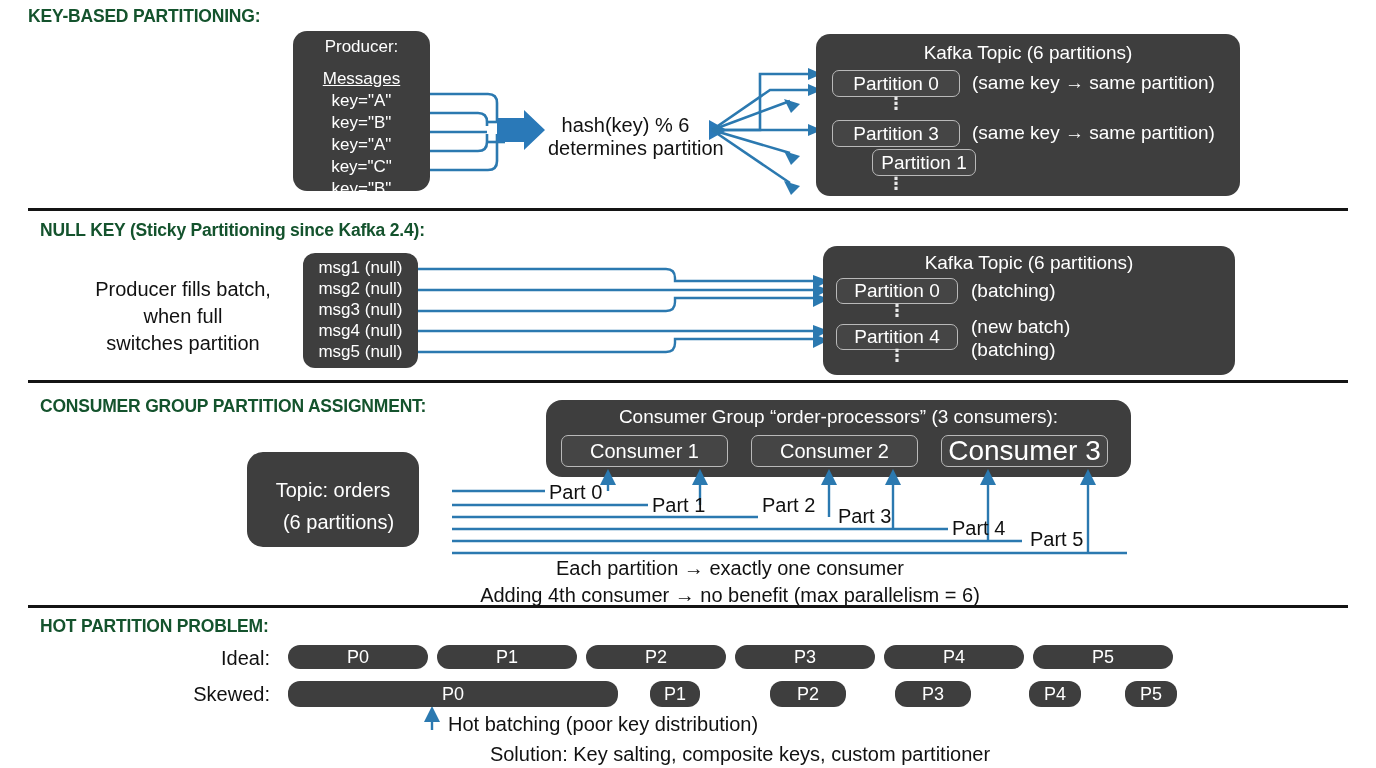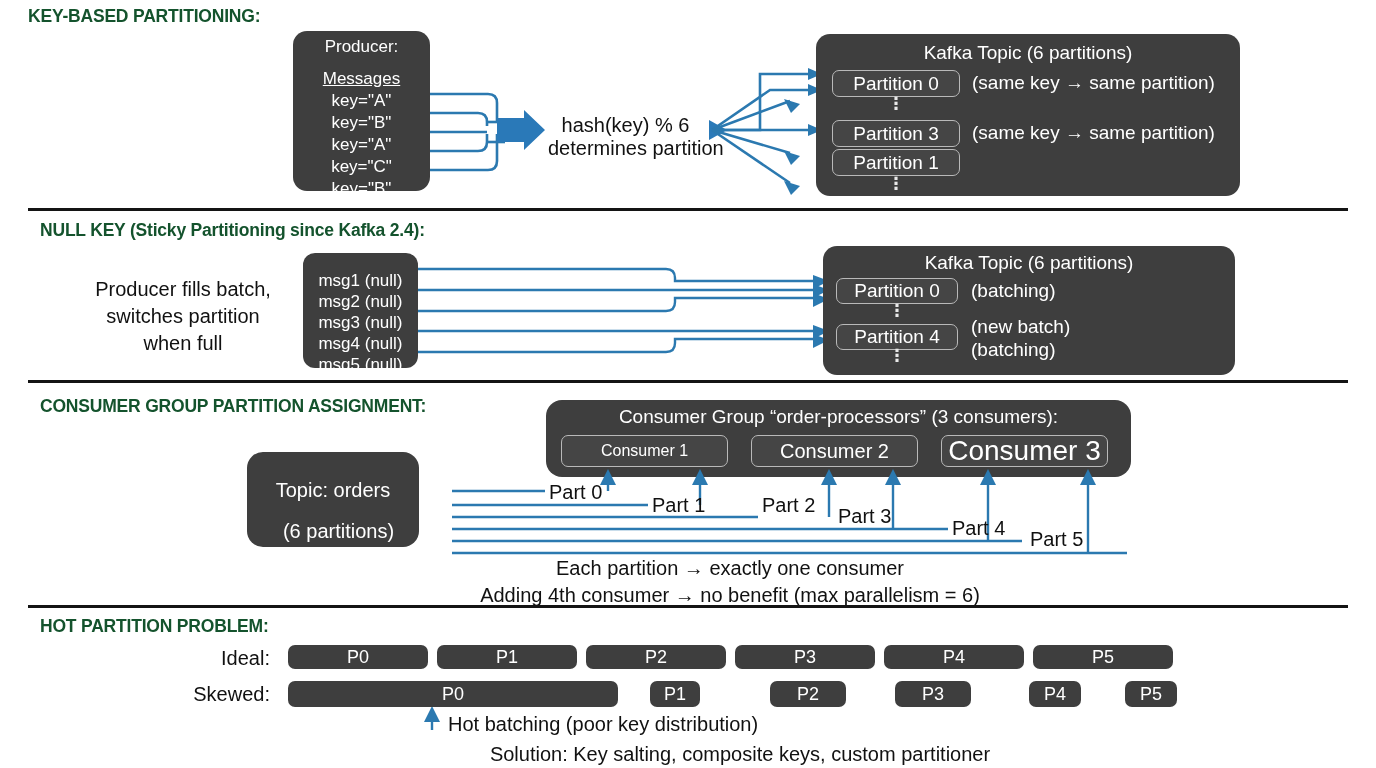--- a/index.html
+++ b/index.html
@@ -30,21 +30,21 @@
   .note{color:#ffffff;font-size:19px;white-space:nowrap;}
   .blk{color:#111;font-size:20px;white-space:nowrap;}
   .blk-c{color:#111;font-size:20px;text-align:center;white-space:nowrap;}
   .msgline{color:#fff;font-size:17px;white-space:nowrap;text-align:center;}
   .ul{text-decoration:underline;}
   .vdots{
     color:#e9e9e9;font-size:17px;line-height:8px;text-align:center;
     letter-spacing:0;font-weight:bold;
   }
   .bar{
-    background:#3e3e3e;border-radius:7px;color:#fff;font-size:18px;
+    background:#3e3e3e;border-radius:12px;color:#fff;font-size:18px;
     display:flex;align-items:center;justify-content:center;
     box-sizing:border-box;
   }
   .rowlabel{font-size:20px;color:#111;text-align:right;white-space:nowrap;}
   svg{position:absolute;left:0;top:0;overflow:visible;}
   .wire{fill:none;stroke:#2b79b0;stroke-width:2.6;}
   .wire-thin{fill:none;stroke:#2b79b0;stroke-width:2.4;}
   .arrowfill{fill:#2b79b0;}
   .bigarrow{fill:#2a79b8;}
 </style>
@@ -96,40 +96,40 @@
   <div class="abs darkbox" style="left:816px;top:34px;width:424px;height:162px;">
     <div class="boxtitle" style="margin-top:8px;">Kafka Topic (6 partitions)</div>
   </div>
   <div class="abs pill" style="left:832px;top:70px;width:128px;height:27px;">Partition 0</div>
   <div class="abs note" style="left:972px;top:72px;">(same key → same partition)</div>
   <div class="abs vdots" style="left:832px;top:100px;width:128px;">⋮</div>
 
   <div class="abs pill" style="left:832px;top:120px;width:128px;height:27px;">Partition 3</div>
   <div class="abs note" style="left:972px;top:122px;">(same key → same partition)</div>
 
-  <div class="abs pill" style="left:832px;top:149px;width:128px;height:27px;">Partition 1</div>
+  <div class="abs pill" style="left:872px;top:149px;width:104px;height:27px;">Partition 1</div>
   <div class="abs vdots" style="left:832px;top:180px;width:128px;">⋮</div>
 
   <div class="abs blk-c" style="left:548px;top:114px;width:155px;line-height:23px;">
     <div>hash(key) % 6</div>
     <div>determines partition</div>
   </div>
 
   <div class="abs divider" style="left:28px;top:208px;width:1320px;"></div>
 
   <div class="abs section-title" style="left:40px;top:220px;">NULL KEY (Sticky Partitioning since Kafka 2.4):</div>
 
   <div class="abs blk-c" style="left:68px;top:276px;width:230px;line-height:27px;">
     <div>Producer fills batch,</div>
+    <div>when full</div>
     <div>switches partition</div>
-    <div>when full</div>
   </div>
 
   <div class="abs darkbox" style="left:303px;top:253px;width:115px;height:115px;border-radius:12px;">
-    <div class="msgline" style="margin-top:18px;">msg1 (null)</div>
+    <div class="msgline" style="margin-top:5px;">msg1 (null)</div>
     <div class="msgline" style="margin-top:1px;">msg2 (null)</div>
     <div class="msgline" style="margin-top:1px;">msg3 (null)</div>
     <div class="msgline" style="margin-top:1px;">msg4 (null)</div>
     <div class="msgline" style="margin-top:1px;">msg5 (null)</div>
   </div>
 
   <svg class="abs" style="left:0;top:0;width:1376px;height:768px;pointer-events:none;">
 
     <path class="wire-thin" d="M418,269 H666 Q675,269 675,278 V281 H818"></path>
     <path class="wire-thin" d="M418,290 H818"></path>
@@ -154,27 +154,27 @@
   <div class="abs note" style="left:971px;top:316px;">(new batch)</div>
   <div class="abs note" style="left:971px;top:339px;">(batching)</div>
   <div class="abs vdots" style="left:836px;top:352px;width:122px;">⋮</div>
 
   <div class="abs divider" style="left:28px;top:380px;width:1320px;"></div>
 
   <div class="abs section-title" style="left:40px;top:396px;">CONSUMER GROUP PARTITION ASSIGNMENT:</div>
 
   <div class="abs darkbox" style="left:247px;top:452px;width:172px;height:95px;border-radius:16px;">
     <div class="msgline" style="margin-top:27px;font-size:20px;">Topic: orders</div>
-    <div class="msgline" style="margin-top:18px;font-size:20px;padding-left:11px;">(6 partitions)</div>
+    <div class="msgline" style="margin-top:9px;font-size:20px;padding-left:11px;">(6 partitions)</div>
   </div>
 
   <div class="abs darkbox" style="left:546px;top:400px;width:585px;height:77px;border-radius:16px;">
     <div class="boxtitle" style="margin-top:6px;">Consumer Group “order-processors” (3 consumers):</div>
   </div>
-  <div class="abs pill" style="left:561px;top:435px;width:167px;height:32px;font-size:16px;">Consumer 1</div>
+  <div class="abs pill" style="left:561px;top:435px;width:167px;height:32px;font-size:20px;">Consumer 1</div>
   <div class="abs pill" style="left:751px;top:435px;width:167px;height:32px;font-size:20px;">Consumer 2</div>
   <div class="abs pill" style="left:941px;top:435px;width:167px;height:32px;font-size:28px;">Consumer 3</div>
 
   <svg class="abs" style="left:0;top:0;width:1376px;height:768px;pointer-events:none;">
 
     <path class="wire-thin" d="M452,491 H545"></path>
     <path class="wire-thin" d="M452,505 H648"></path>
     <path class="wire-thin" d="M452,517 H758"></path>
     <path class="wire-thin" d="M452,529 H948"></path>
     <path class="wire-thin" d="M452,541 H1022"></path>

